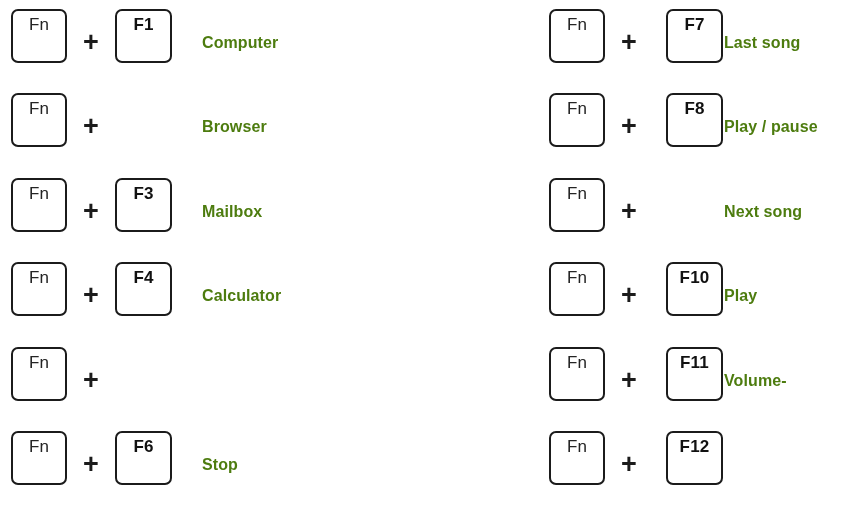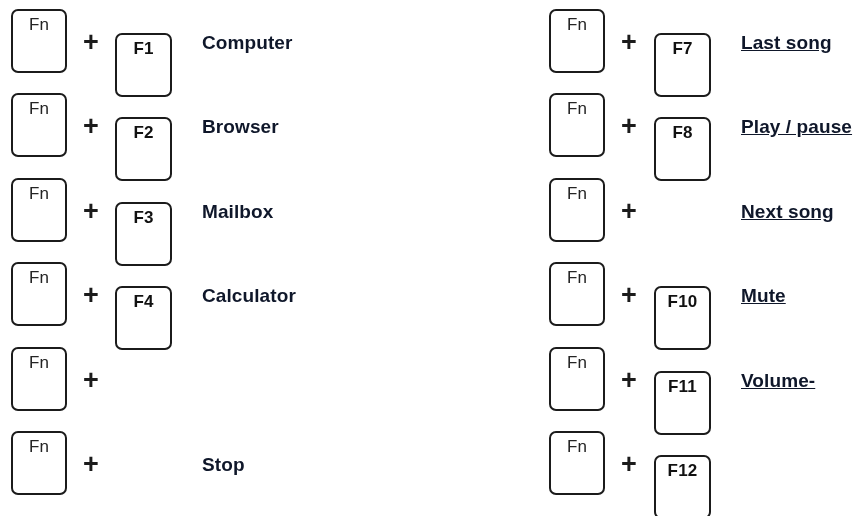--- a/index.html
+++ b/index.html
@@ -38,21 +38,21 @@
     width: 430px;
     height: 84px;
     display: block;
   }
 
   
   .keycap {
     position: absolute;
     top: 9px;
     box-sizing: border-box;
-    height: 64px;
+    height: 54px;
     background: #ffffff;
     border: 2.5px solid #1b1b1b;
     border-radius: 7px;
     text-align: center;
   }
   .keycap .keycap-label {
     display: block;
     margin-top: 5px;
     line-height: 1;
     letter-spacing: 0.2px;
@@ -66,21 +66,20 @@
   .keycap.fn-key .keycap-label {
     font-size: 17px;
     font-weight: 400;
     color: #242424;
   }
 
   
   .keycap.fkey {
     left: 115px;
     width: 57px;
-    margin-top: 24px;
   }
   .keycap.fkey .keycap-label {
     font-size: 17px;
     font-weight: 700;
     color: #111111;
   }
 
   
   .plus-sign {
     position: absolute;
@@ -97,32 +96,32 @@
   }
 
   
   .action-label {
     position: absolute;
     left: 202px;
     top: 31px;
     width: 224px;
     height: 24px;
     line-height: 24px;
-    font-size: 19px;
+    font-size: 16px;
     font-weight: 700;
-    color: #0f172a;
+    color: #4d7c0f;
     white-space: nowrap;
     letter-spacing: 0.1px;
   }
 
   
   .column.right .keycap.fn-key { left: 119px; }
   .column.right .plus-sign     { left: 181px; }
-  .column.right .keycap.fkey   { left: 224px; text-align: center; }
-  .column.right .action-label  { left: 311px; width: 118px; text-decoration: underline; }
+  .column.right .keycap.fkey   { left: 236px; text-align: center; }
+  .column.right .action-label  { left: 294px; width: 118px; }
 </style>
 </head>
 <body>
 
 <div class="sheet">
 
   <div class="column left">
 
     <div class="shortcut-row" style="top:0px">
       <div class="keycap fn-key">
@@ -133,23 +132,20 @@
         <span class="keycap-label">F1</span>
       </div>
       <div class="action-label">Computer</div>
     </div>
 
     <div class="shortcut-row" style="top:84px">
       <div class="keycap fn-key">
         <span class="keycap-label">Fn</span>
       </div>
       <div class="plus-sign">+</div>
-      <div class="keycap fkey">
-        <span class="keycap-label">F2</span>
-      </div>
       <div class="action-label">Browser</div>
     </div>
 
     <div class="shortcut-row" style="top:169px">
       <div class="keycap fn-key">
         <span class="keycap-label">Fn</span>
       </div>
       <div class="plus-sign">+</div>
       <div class="keycap fkey">
         <span class="keycap-label">F3</span>
@@ -173,20 +169,23 @@
         <span class="keycap-label">Fn</span>
       </div>
       <div class="plus-sign">+</div>
     </div>
 
     <div class="shortcut-row" style="top:422px">
       <div class="keycap fn-key">
         <span class="keycap-label">Fn</span>
       </div>
       <div class="plus-sign">+</div>
+      <div class="keycap fkey">
+        <span class="keycap-label">F6</span>
+      </div>
       <div class="action-label">Stop</div>
     </div>
 
   </div>
 
   <div class="column right">
 
     <div class="shortcut-row" style="top:0px">
       <div class="keycap fn-key">
         <span class="keycap-label">Fn</span>
@@ -218,21 +217,21 @@
     </div>
 
     <div class="shortcut-row" style="top:253px">
       <div class="keycap fn-key">
         <span class="keycap-label">Fn</span>
       </div>
       <div class="plus-sign">+</div>
       <div class="keycap fkey">
         <span class="keycap-label">F10</span>
       </div>
-      <div class="action-label">Mute</div>
+      <div class="action-label">Play</div>
     </div>
 
     <div class="shortcut-row" style="top:338px">
       <div class="keycap fn-key">
         <span class="keycap-label">Fn</span>
       </div>
       <div class="plus-sign">+</div>
       <div class="keycap fkey">
         <span class="keycap-label">F11</span>
       </div>

